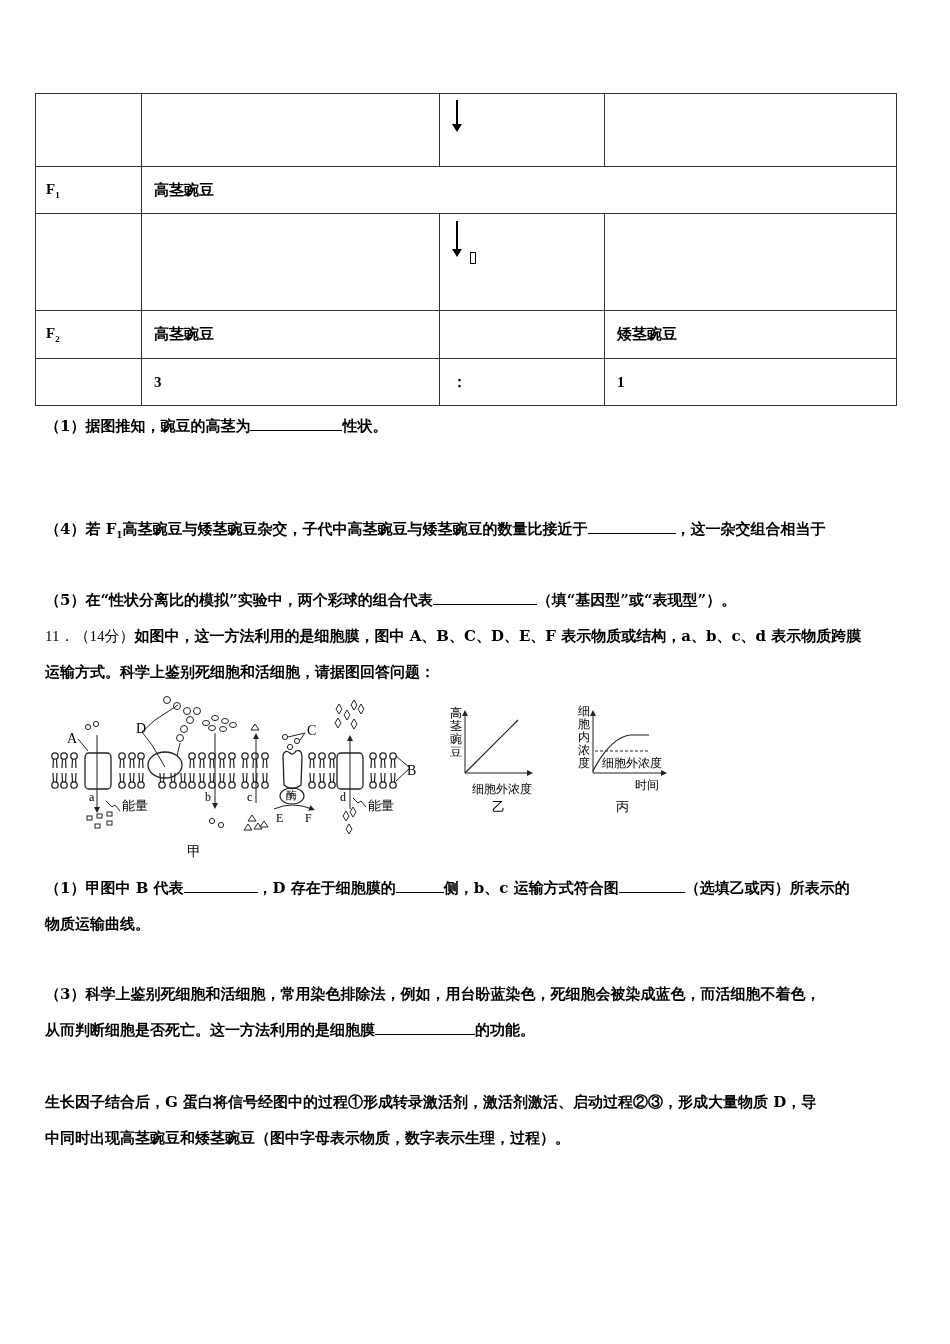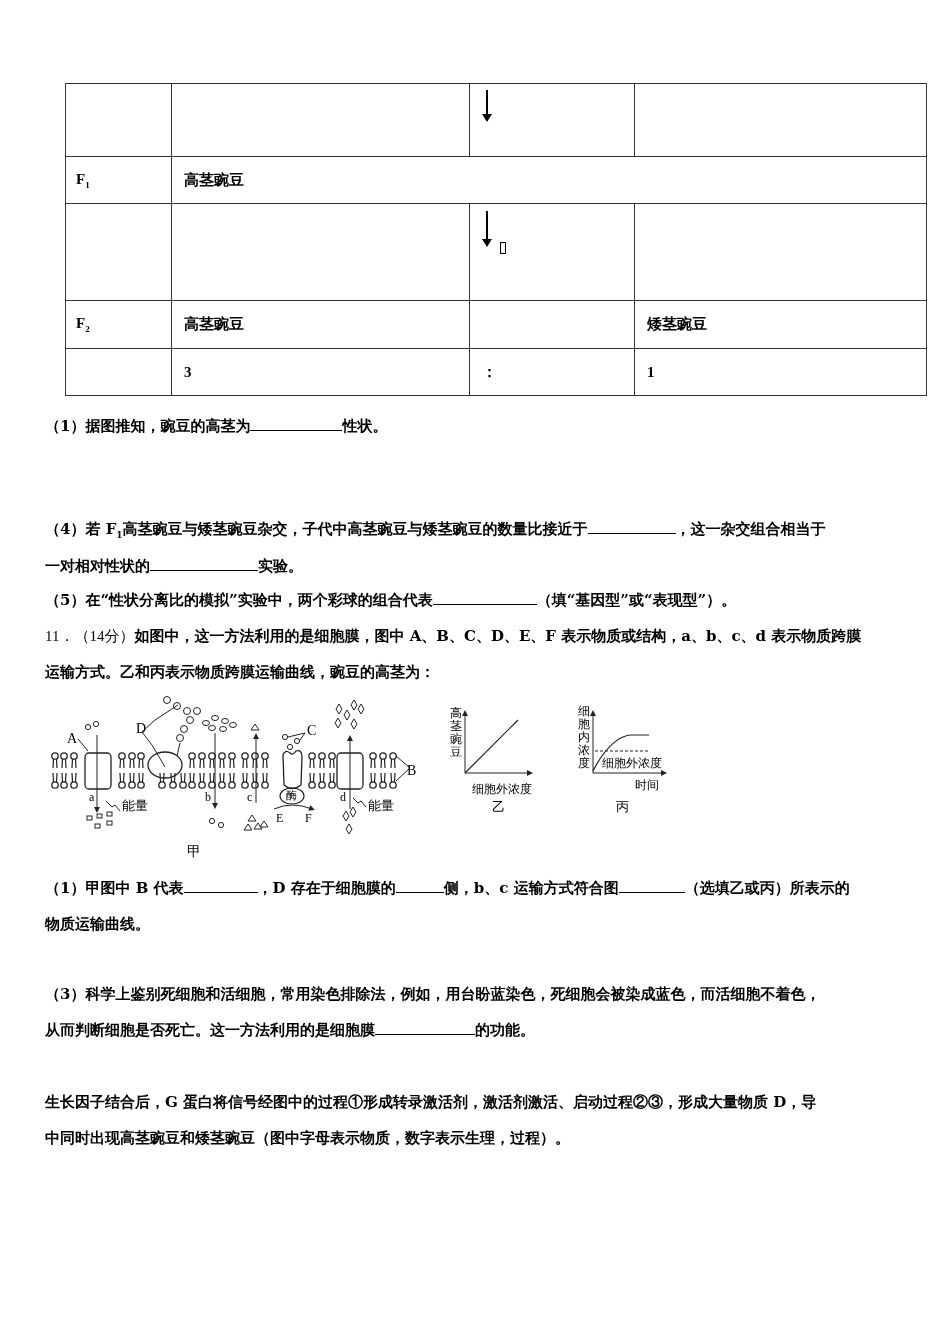--- a/index.html
+++ b/index.html
@@ -1,22 +1,22 @@
 <!DOCTYPE html>
 <html><head>
 <meta charset="utf-8">
 <style>
   html, body { margin: 0; padding: 0; background: #ffffff; }
   body { width: 950px; height: 1344px; position: relative; overflow: hidden;
          font-family: "DejaVu Serif", "Liberation Serif", serif; color: #000; }
   .page { position: absolute; left: 0; top: 0; width: 950px; height: 1344px; }
 
   
-  table.gen { position: absolute; left: 35px; top: 83px; width: 861px;
-              border-collapse: collapse; table-layout: fixed; margin-left: 30px; }
+  table.gen { position: absolute; left: 35px; top: 93px; width: 861px;
+              border-collapse: collapse; table-layout: fixed; }
   table.gen td { border: 1px solid #333; padding: 0 0 0 12px; vertical-align: middle;
                  font-size: 15px; font-weight: bold; }
   table.gen td.gen-label { font-family: "Liberation Serif", serif; font-weight: bold; padding-left: 10px; }
   table.gen td.gen-label sub { font-size: 9px; }
   .arrow-cell { position: relative; }
   .arrow { position: absolute; left: 16px; width: 2px; background: #000; }
   .arrow::after { content: ""; position: absolute; left: -4px; bottom: -2px;
                   border-left: 5px solid transparent; border-right: 5px solid transparent;
                   border-top: 8px solid #000; }
   .tiny-box { position: absolute; width: 4px; height: 10px; border: 1px solid #000; }
@@ -80,32 +80,29 @@
     </tr>
   </tbody>
     </table>
 
   <div class="line" style="top:416px">
     <span>（1）据图推知，豌豆的高茎为</span><span class="blank" style="width:92px"></span><span>性状。</span>
   </div>
   <div class="line" style="top:519px">
     <span>（4）若 F</span><sub style="font-size:9px">1</sub><span>高茎豌豆与矮茎豌豆杂交，子代中高茎豌豆与矮茎豌豆的数量比接近于</span><span class="blank" style="width:88px"></span><span>，这一杂交组合相当于</span>
   </div>
-  <div class="line" style="top:556px;left:45px">
-    <span>一对相对性状的</span><span class="blank" style="width:108px"></span><span>实验。</span>
-  </div>
   <div class="line" style="top:590px">
     <span>（5）在“性状分离比的模拟”实验中，两个彩球的组合代表</span><span class="blank" style="width:104px"></span><span>（填“基因型”或“表现型”）。</span>
   </div>
 
   <div class="line" style="top:626px">
     <span class="num">11．</span><span class="num">（14分）</span><span>如图中，这一方法利用的是细胞膜，图中 A、B、C、D、E、F 表示物质或结构，a、b、c、d 表示物质跨膜</span>
   </div>
   <div class="line" style="top:662px">
-    <span>运输方式。乙和丙表示物质跨膜运输曲线，豌豆的高茎为：</span>
+    <span>运输方式。科学上鉴别死细胞和活细胞，请据图回答问题：</span>
   </div>
 
   <div class="figure">
     <svg width="700" height="170" viewBox="0 0 700 170">
       <defs>
         <g id="lipid-top">
           <circle cx="0" cy="0" r="3.2" fill="none" stroke="#222" stroke-width="1.3"></circle>
           <line x1="-1.5" y1="3" x2="-2" y2="12" stroke="#222" stroke-width="1.2"></line>
           <line x1="1.5" y1="3" x2="2" y2="12" stroke="#222" stroke-width="1.2"></line>
         </g>

